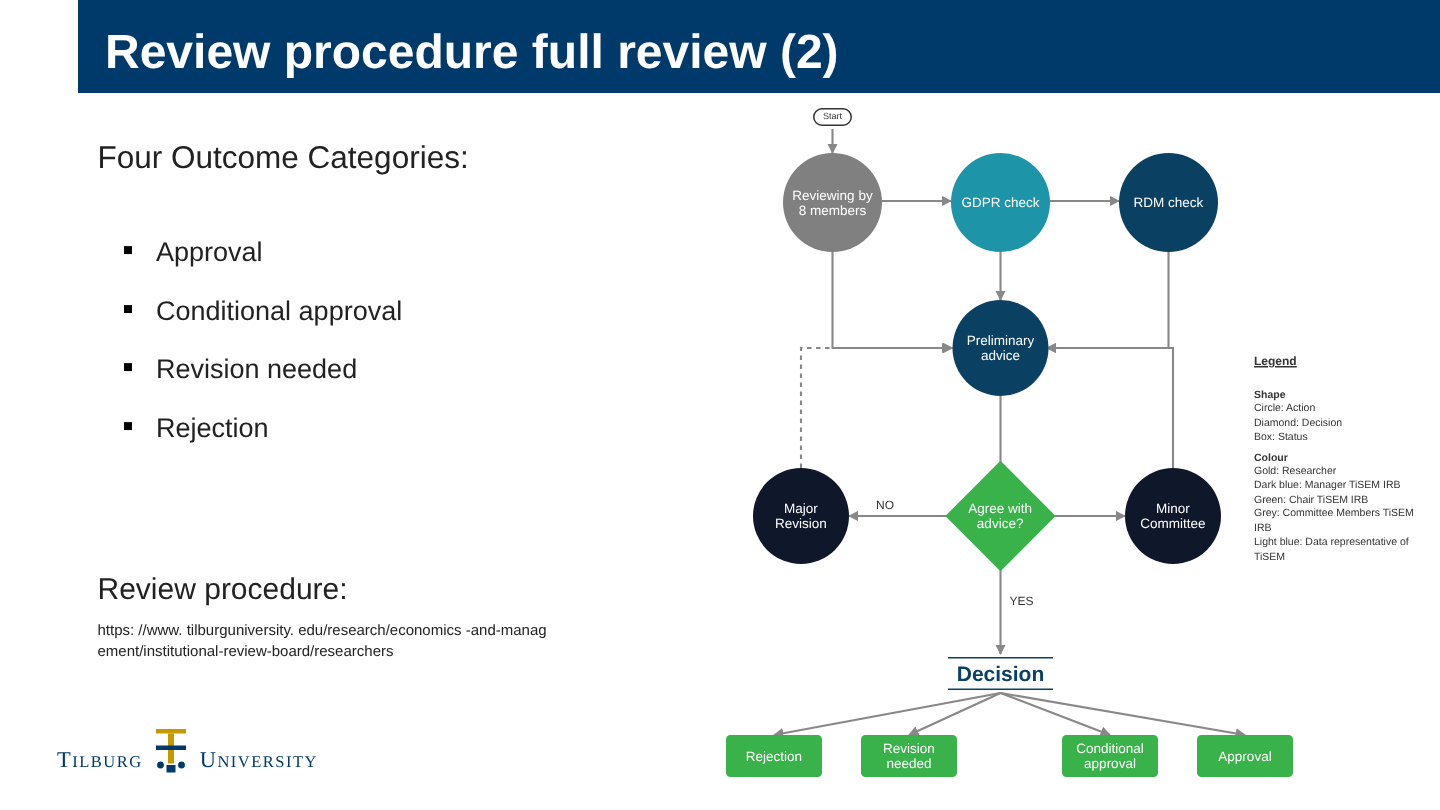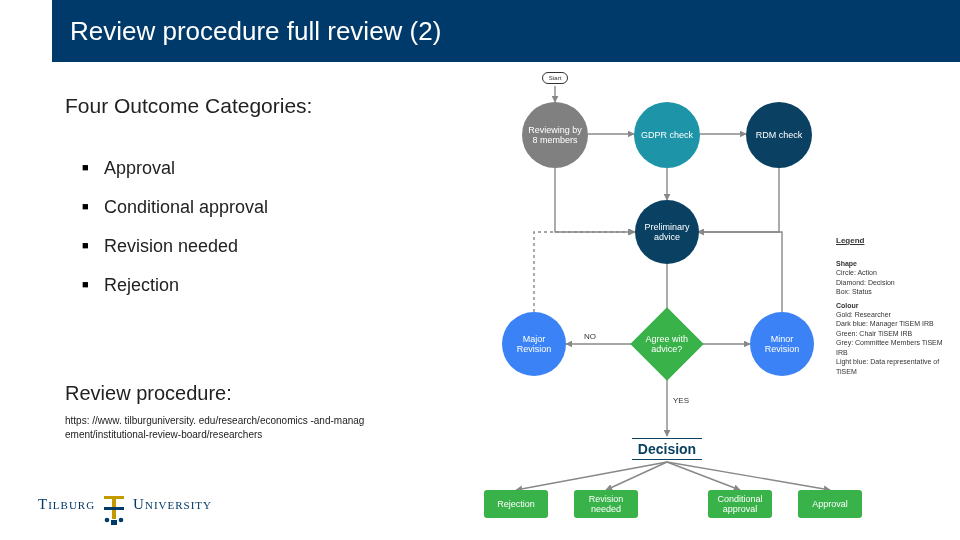--- a/index.html
+++ b/index.html
@@ -1,42 +1,42 @@
 <!DOCTYPE html>
 <html><head>
 <meta charset="utf-8">
 <style>
   html,body{margin:0;padding:0;width:960px;height:540px;font-family:Arial,Helvetica,sans-serif;background:#fff;overflow:hidden}
   .slide{position:relative;width:960px;height:540px}
   .title-bar{position:absolute;left:0;top:0;width:960px;height:62px;background:#003a6a}
   .title-bar .tab{position:absolute;left:0;top:0;width:52px;height:62px;background:#fff}
-  .title-text{position:absolute;left:70px;top:16px;color:#fff;font-size:26px;font-weight:400}
+  .title-text{position:absolute;left:70px;top:16px;color:#fff;font-size:32px;font-weight:700}
   .subtitle{position:absolute;left:65px;top:94px;font-size:21px;color:#222}
   ul.bullets{position:absolute;left:82px;top:158px;margin:0;padding:0;list-style:none}
   ul.bullets li{font-size:18px;color:#222;margin:0 0 18px 0;padding-left:22px;position:relative}
   ul.bullets li::before{content:"\25A0";position:absolute;left:0;top:3px;font-size:11px;color:#000}
   .review-label{position:absolute;left:65px;top:382px;font-size:20px;color:#222}
   .url{position:absolute;left:65px;top:414px;font-size:10px;color:#222;line-height:1.35;max-width:300px;word-break:break-all}
-  .logo{position:absolute;left:38px;bottom:14px;display:flex;align-items:flex-start;gap:6px}
+  .logo{position:absolute;left:38px;bottom:24px;display:flex;align-items:flex-end;gap:6px}
   .logo .word{font-family:Georgia,serif;font-size:15px;letter-spacing:1px;color:#003a6a;font-variant:small-caps}
   .logo .crest{width:26px;height:30px;position:relative}
   .logo .crest svg{display:block}
 
   
   .chart{position:absolute;left:478px;top:72px;width:472px;height:456px}
   .node{position:absolute;display:flex;align-items:center;justify-content:center;text-align:center;color:#fff;font-size:9px;line-height:1.15;box-sizing:border-box;padding:4px}
   .circle{border-radius:50%}
   .diamond{transform:rotate(45deg)}
   .diamond span{transform:rotate(-45deg);display:block}
   .box{border-radius:3px}
   .start{width:26px;height:12px;border:1px solid #333;border-radius:8px;background:#fff;color:#333;font-size:6px}
   
   .c-navy{background:#0a4163}
   .c-teal{background:#1d94a8}
-  .c-gold{background:#3b82f6}
+  .c-gold{background:#0f172a}
   .c-green{background:#39b24a}
   .c-grey{background:#808080}
   
   svg.edges{position:absolute;left:0;top:0;width:472px;height:456px;pointer-events:none}
   .lbl{position:absolute;font-size:8px;color:#333;background:#fff}
   
   .legend{position:absolute;right:4px;top:164px;width:110px;font-size:7px;color:#333;line-height:1.35}
   .legend .hd{font-weight:700;text-decoration:underline;margin-bottom:12px;font-size:8px}
   .legend .sub{font-weight:700;margin-top:4px}
 </style>
@@ -125,21 +125,21 @@
         <span>Preliminary advice</span>
       </div>
 
     <div class="node circle c-gold" style="left:24px;top:240px;width:64px;height:64px">
         <span>Major Revision</span>
       </div>
     <div class="node diamond c-green" style="left:163px;top:246px;width:52px;height:52px">
         <span>Agree with advice?</span>
       </div>
     <div class="node circle c-gold" style="left:272px;top:240px;width:64px;height:64px">
-        <span>Minor Revision</span>
+        <span>Minor Committee</span>
       </div>
 
     <div class="lbl" style="left:106px;top:260px">NO</div>
     <div class="lbl" style="left:195px;top:324px">YES</div>
 
     <div class="node" style="left:154px;top:366px;width:70px;height:22px;color:#0a4163;font-weight:700;border-top:1.5px solid #0a4163;border-bottom:1.5px solid #0a4163;background:#fff;font-size:14px">
         <span>Decision</span>
       </div>
 
     <div class="node box c-green" style="left:6px;top:418px;width:64px;height:28px">

